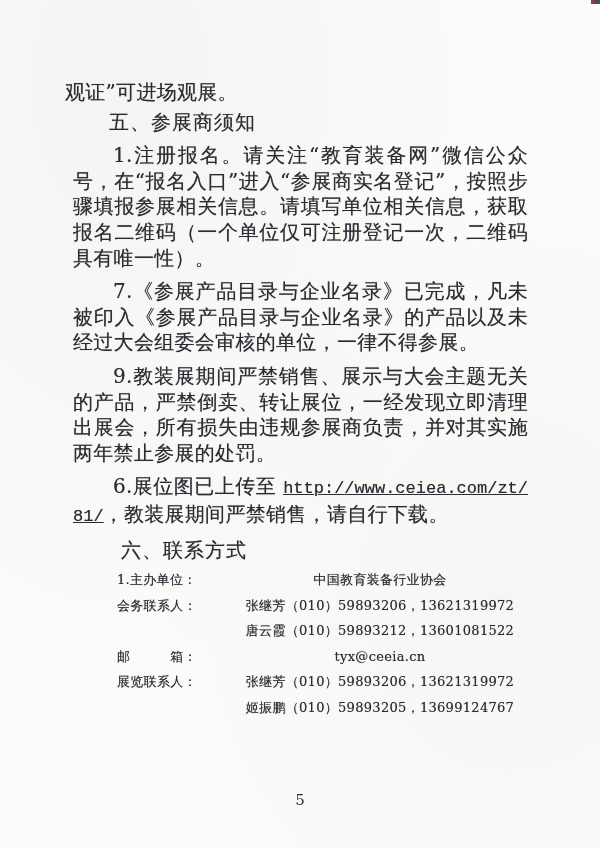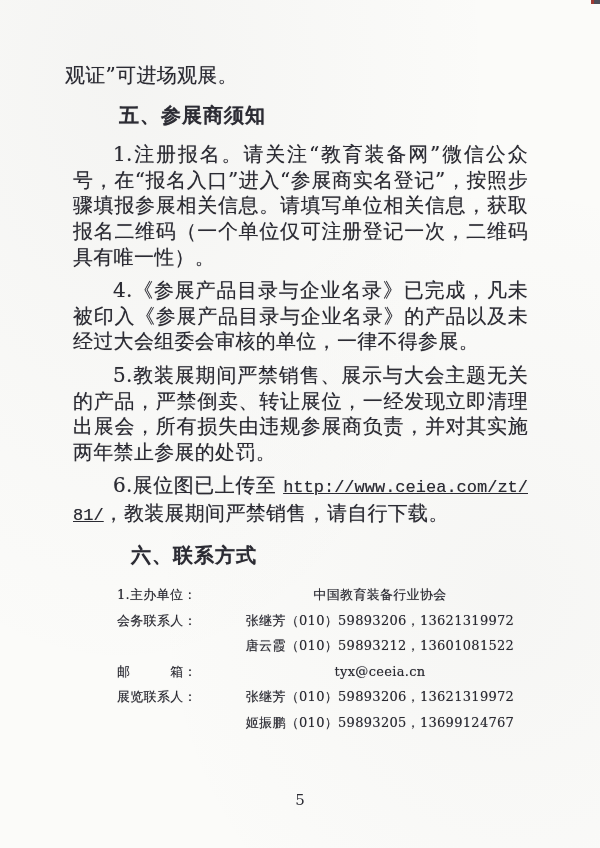--- a/index.html
+++ b/index.html
@@ -17,31 +17,31 @@
       radial-gradient(ellipse at 20% 10%, rgba(120,120,125,0.05), transparent 55%),
       radial-gradient(ellipse at 85% 70%, rgba(120,120,125,0.04), transparent 50%);
     pointer-events: none;
   }
   .corner-mark {
     position: absolute; top: 0; right: 0;
     width: 9px; height: 4px;
     background: linear-gradient(90deg, #9e3a34 0 3px, #4d4d58 3px);
   }
   .page-content {
-    position: absolute; left: 65px; top: 63px; width: 471px;
+    position: absolute; left: 65px; top: 80px; width: 471px;
     font-size: 20px; line-height: 25.6px;
     text-align: justify; text-justify: inter-character;
     letter-spacing: 0.3px;
     text-shadow: 0 0 0.7px rgba(43,43,51,0.55);
   }
   .opening-line { text-indent: 0; margin: 0; }
   .sec-heading {
-    margin: 14px; font-size: 20px; line-height: 25.6px;
+    margin: 4px; font-size: 20px; line-height: 25.6px;
     font-family: "DejaVu Sans", sans-serif;
-    font-weight: 700; letter-spacing: 1px;
+    font-weight: 400; letter-spacing: 1px;
     text-align: left;
   }
   .sec-heading.indent { text-indent: 2em; }
   .para { margin: 8px; text-indent: 2em; }
   .url-link {
     text-decoration: underline;
     font-family: "Liberation Mono", monospace;
     font-size: 17px; letter-spacing: 0;
     color: inherit;
     word-break: break-all;
@@ -62,22 +62,22 @@
 <div class="scan-tint"></div>
 <div class="corner-mark"></div>
 
 <div class="page-content">
 
   <p class="opening-line">观证”可进场观展。</p>
 
   <h2 class="sec-heading indent">五、参展商须知</h2>
 
   <p class="para">1.注册报名。请关注“教育装备网”微信公众号，在“报名入口”进入“参展商实名登记”，按照步骤填报参展相关信息。请填写单位相关信息，获取报名二维码（一个单位仅可注册登记一次，二维码具有唯一性）。</p>
-  <p class="para">4.《参展产品目录与企业名录》已完成，凡未被印入《参展产品目录与企业名录》的产品以及未经过大会组委会审核的单位，一律不得参展。</p>
-  <p class="para">5.教装展期间严禁销售、展示与大会主题无关的产品，严禁倒卖、转让展位，一经发现立即清理出展会，所有损失由违规参展商负责，并对其实施两年禁止参展的处罚。</p>
+  <p class="para">7.《参展产品目录与企业名录》已完成，凡未被印入《参展产品目录与企业名录》的产品以及未经过大会组委会审核的单位，一律不得参展。</p>
+  <p class="para">9.教装展期间严禁销售、展示与大会主题无关的产品，严禁倒卖、转让展位，一经发现立即清理出展会，所有损失由违规参展商负责，并对其实施两年禁止参展的处罚。</p>
 
   <p class="para"><span>6.展位图已上传至 </span><a class="url-link">http://www.ceiea.com/zt/81/</a><span>，教装展期间严禁销售，请自行下载。</span></p>
 
   <div class="contacts">
     <h2 class="sec-heading">六、联系方式</h2>
 
     <div class="contact-row">
       <span class="c-label">1.主办单位：</span>
       <span class="c-value">中国教育装备行业协会</span>
     </div>

